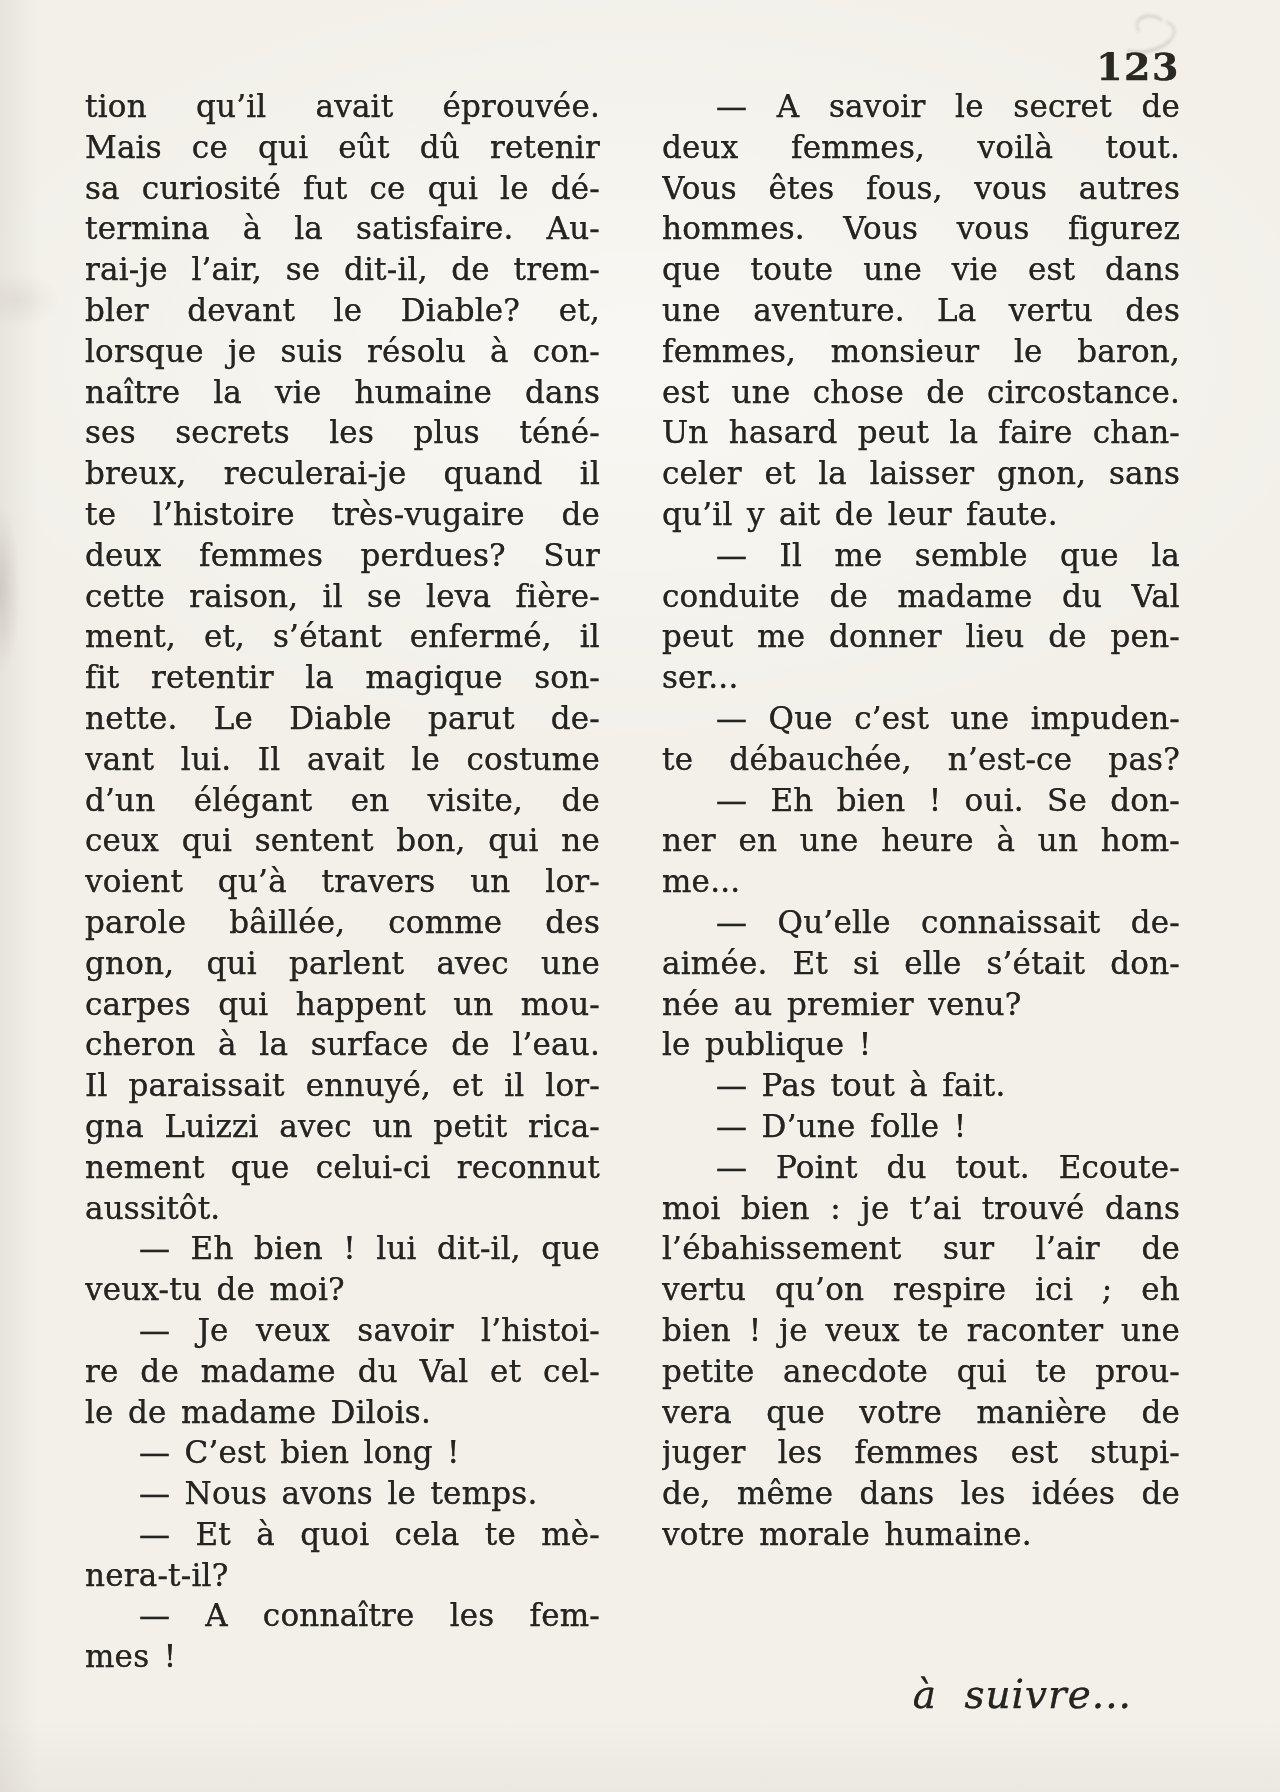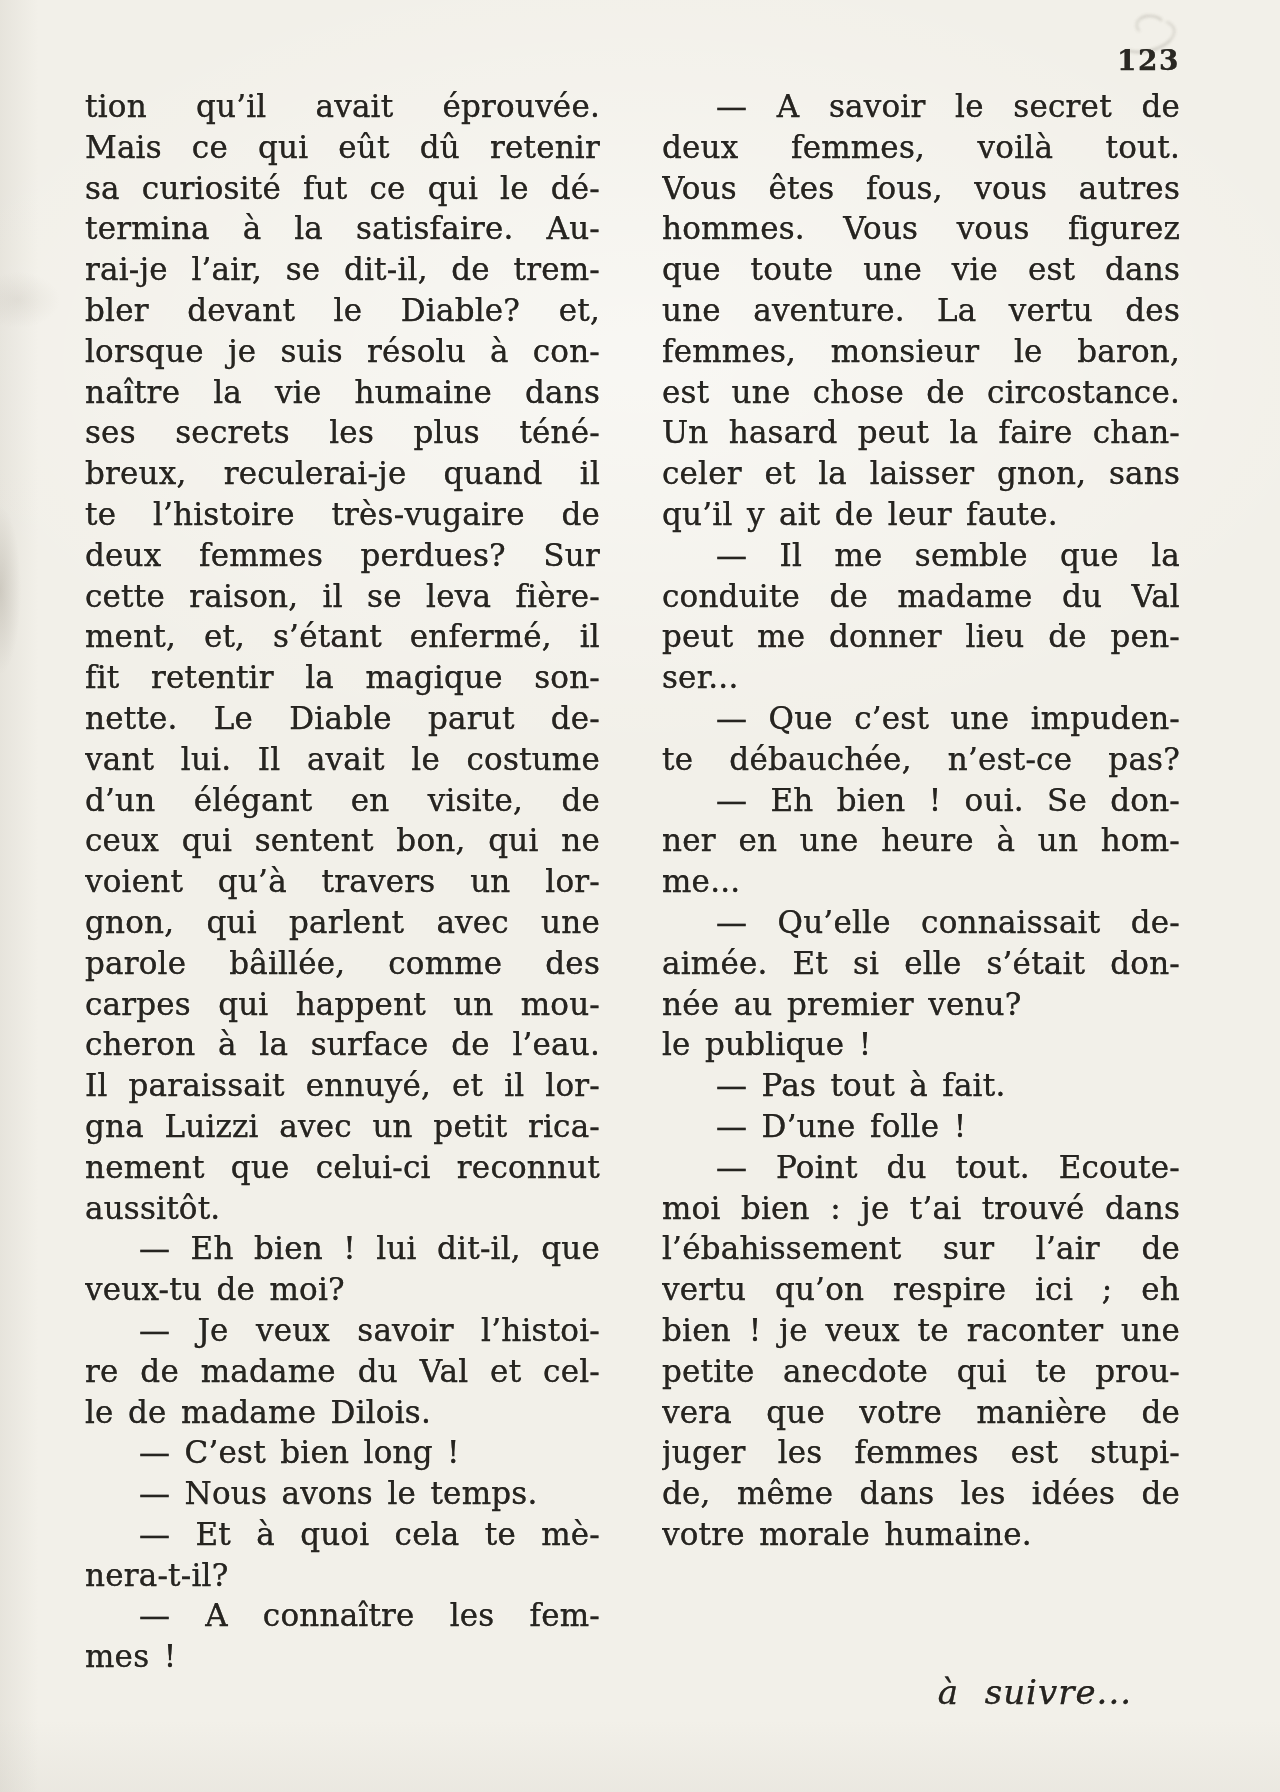--- a/index.html
+++ b/index.html
@@ -34,21 +34,21 @@
   .line.j{ text-align-last:justify; }
   .line.i{ text-indent:54px; }
   .columns{
     position:absolute;left:85px;top:86px;
     display:flex;gap:62px;
   }
   .col-left{ width:515px; }
   .col-right{ width:518px; }
   .page-number{
     position:absolute;top:44px;right:100px;
-    font-size:28px;font-weight:bold;letter-spacing:1.5px;
+    font-size:38px;font-weight:bold;letter-spacing:1.5px;
     color:#2a2823;
     -webkit-text-stroke:0.25px currentColor;
     text-shadow:0 0 0.5px rgba(38,36,32,0.5);
   }
   .show-through{
     position:absolute;top:20px;right:104px;width:54px;height:28px;
     border:2px solid rgba(125,120,108,0.55);
     border-color:transparent rgba(125,120,108,0.35) rgba(125,120,108,0.5) transparent;
     border-radius:50%;
     transform:rotate(-14deg);
@@ -58,21 +58,21 @@
   .show-through::after{
     content:"";position:absolute;left:18px;top:-6px;width:26px;height:18px;
     border:2px solid rgba(125,120,108,0.45);
     border-color:rgba(125,120,108,0.45) transparent transparent rgba(125,120,108,0.35);
     border-radius:50%;
     transform:rotate(20deg);
   }
   .footer{
     position:absolute;top:1672px;right:148px;
     font-style:italic;
-    font-size:34px;
+    font-size:39px;
     word-spacing:14px;
     letter-spacing:1px;
     color:#262420;
     -webkit-text-stroke:0.25px currentColor;
     text-shadow:0 0 0.5px rgba(38,36,32,0.5);
   }
 </style>
 </head>
 <body>
 
@@ -94,22 +94,22 @@
         <div class="line j">te l’histoire très-vugaire de</div>
         <div class="line j">deux femmes perdues? Sur</div>
         <div class="line j">cette raison, il se leva fière-</div>
         <div class="line j">ment, et, s’étant enfermé, il</div>
         <div class="line j">fit retentir la magique son-</div>
         <div class="line j">nette. Le Diable parut de-</div>
         <div class="line j">vant lui. Il avait le costume</div>
         <div class="line j">d’un élégant en visite, de</div>
         <div class="line j">ceux qui sentent bon, qui ne</div>
         <div class="line j">voient qu’à travers un lor-</div>
+        <div class="line j">parole bâillée, comme des</div>
         <div class="line j">gnon, qui parlent avec une</div>
-        <div class="line j">parole bâillée, comme des</div>
         <div class="line j">carpes qui happent un mou-</div>
         <div class="line j">cheron à la surface de l’eau.</div>
         <div class="line j">Il paraissait ennuyé, et il lor-</div>
         <div class="line j">gna Luizzi avec un petit rica-</div>
         <div class="line j">nement que celui-ci reconnut</div>
         <div class="line">aussitôt.</div>
         <div class="line j i">— Eh bien&nbsp;! lui dit-il, que</div>
         <div class="line">veux-tu de moi?</div>
         <div class="line j i">— Je veux savoir l’histoi-</div>
         <div class="line j">re de madame du Val et cel-</div>

